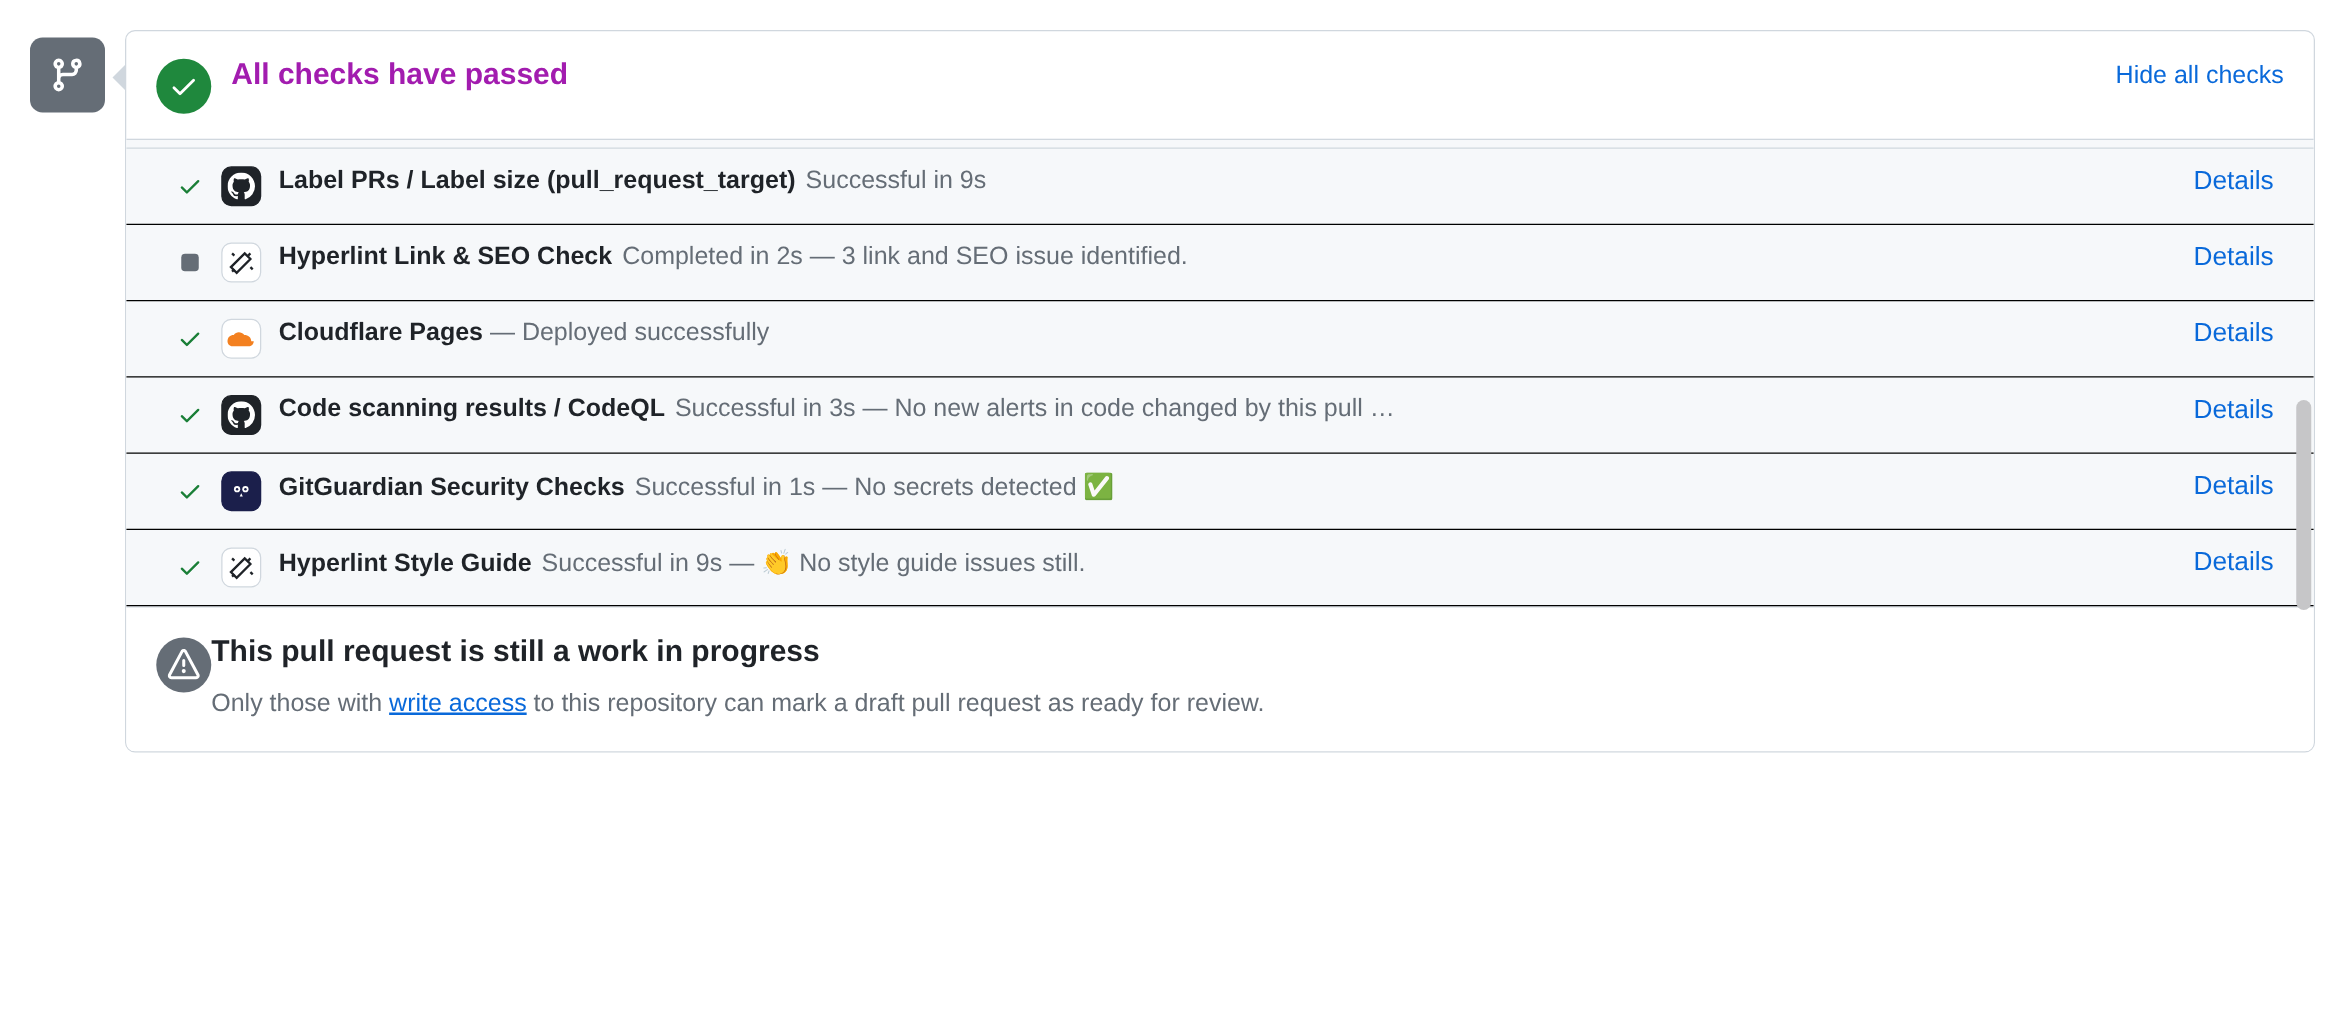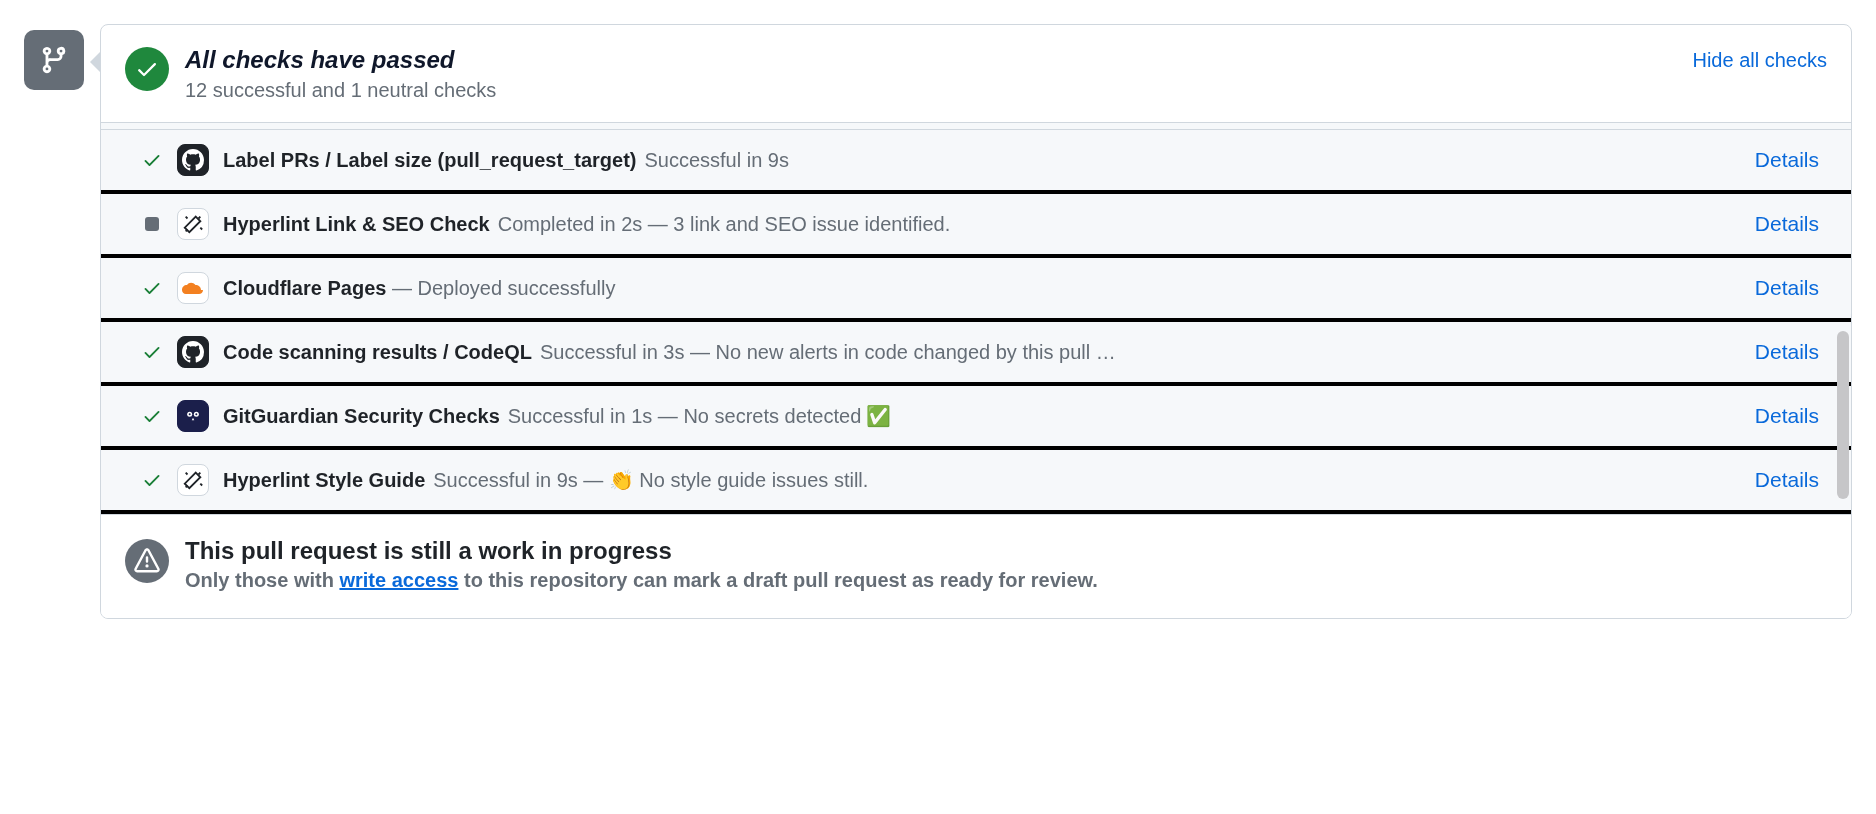--- a/index.html
+++ b/index.html
@@ -58,22 +58,21 @@
     flex-shrink: 0;
     margin-top: 2px;
   }
   .status-circle.success { background: #1f883d; }
   .status-circle.neutral { background: #656d76; }
   .header-text { flex: 1; }
   .header-title {
     font-size: 24px;
     font-weight: 600;
     line-height: 1.25;
-    color: #0f172a;
-    font-style: italic;
+    color: #a21caf;
   }
   .header-sub {
     font-size: 20px;
     color: #656d76;
     margin-top: 4px;
   }
   .hide-link {
     color: #0969da;
     font-size: 20px;
     text-decoration: none;
@@ -83,23 +82,22 @@
   .checks-container {
     border-top: 1px solid #d0d7de;
     background: #f6f8fa;
     position: relative;
   }
   .checks-scroll {
     max-height: 392px;
   }
   .check-row {
     display: flex;
-    align-items: center;
     padding: 14px 24px 14px 40px;
-    border-bottom: 4px solid #000000;
+    border-bottom: 1px solid #000000;
     gap: 14px;
     font-size: 20px;
   }
   .check-row:first-child { border-top: 1px solid #d0d7de; margin-top: 6px;}
   .check-status {
     width: 22px;
     display: flex;
     align-items: center;
     justify-content: center;
     flex-shrink: 0;
@@ -135,35 +133,33 @@
     top: 208px;
     width: 12px;
     height: 168px;
     background: #c6c6c8;
     border-radius: 6px;
   }
   .footer {
     display: flex;
     align-items: flex-start;
     padding: 22px 24px 26px 24px;
-    gap: 16px;
     border-top: 1px solid #d0d7de;
     background: #ffffff;
   }
   .footer-text { flex: 1; }
   .footer-title {
     font-size: 24px;
     font-weight: 600;
     color: #1f2328;
   }
   .footer-sub {
     font-size: 20px;
     color: #656d76;
-    margin-top: 4px;
-    font-weight: bold;
+    margin-top: 16px;
   }
   .inline-link {
     color: #0969da;
     text-decoration: underline;
   }
   .neutral-square {
     width: 14px; height: 14px;
     background: #656d76;
     border-radius: 3px;
   }
@@ -182,21 +178,20 @@
   <div class="panel">
 
     <div class="panel-header">
       <div class="status-circle success">
         <svg width="24" height="24" viewBox="0 0 16 16" fill="#ffffff">
           <path d="M13.78 4.22a.75.75 0 0 1 0 1.06l-7.25 7.25a.75.75 0 0 1-1.06 0L2.22 9.28a.751.751 0 0 1 1.06-1.06L6 10.94l6.72-6.72a.75.75 0 0 1 1.06 0Z"></path>
         </svg>
       </div>
       <div class="header-text">
         <div class="header-title">All checks have passed</div>
-        <div class="header-sub">12 successful and 1 neutral checks</div>
       </div>
       <a href="#" class="hide-link">Hide all checks</a>
     </div>
 
     <div class="checks-container">
       <div class="checks-scroll" id="checks-list">
           <div class="check-row">
             <div class="check-status">
               <svg width="20" height="20" viewBox="0 0 16 16" fill="#1a7f37">
                 <path d="M13.78 4.22a.75.75 0 0 1 0 1.06l-7.25 7.25a.75.75 0 0 1-1.06 0L2.22 9.28a.751.751 0 0 1 1.06-1.06L6 10.94l6.72-6.72a.75.75 0 0 1 1.06 0Z"></path>

